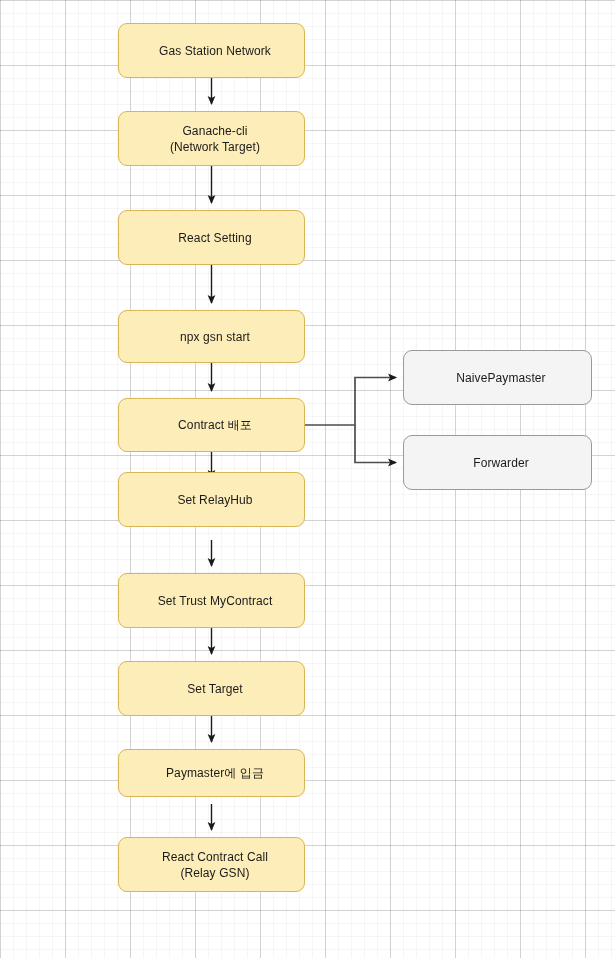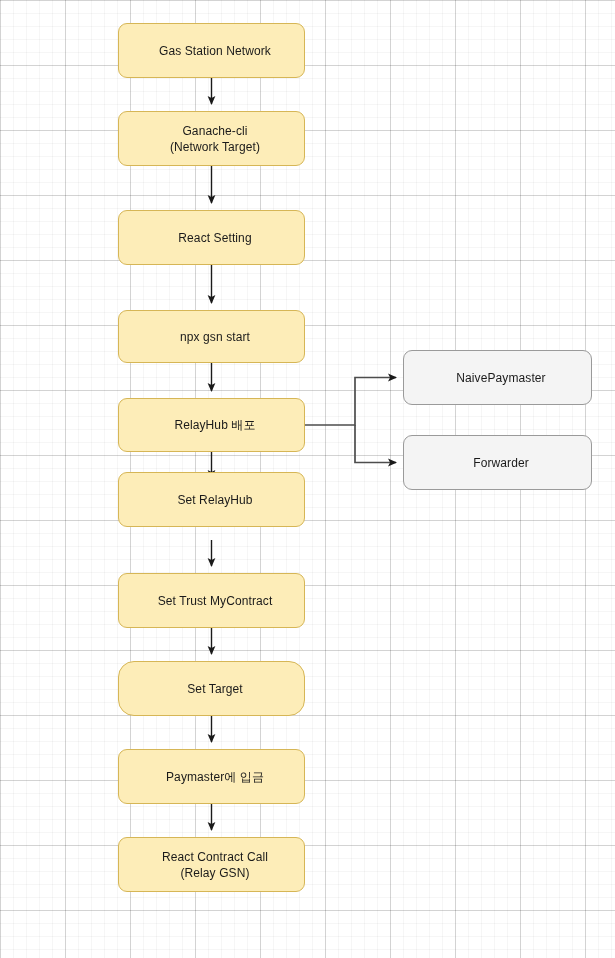--- a/index.html
+++ b/index.html
@@ -119,36 +119,36 @@
 
   <div class="node process" style="left:118px; top:310px; width:187px; height:53px;">
     <span class="node-label">npx gsn start</span>
   </div>
 
   <div class="node process" style="left:118px; top:210px; width:187px; height:55px;">
     <span class="node-label">React Setting</span>
   </div>
 
   <div class="node process" style="left:118px; top:398px; width:187px; height:54px;">
-    <span class="node-label">RelayHub 배포</span>
+    <span class="node-label">Contract 배포</span>
   </div>
 
   <div class="node process" style="left:118px; top:472px; width:187px; height:55px;">
     <span class="node-label">Set RelayHub</span>
   </div>
 
   <div class="node process" style="left:118px; top:573px; width:187px; height:55px;">
     <span class="node-label">Set Trust MyContract</span>
   </div>
 
-  <div class="node process" style="left:118px; top:661px; width:187px; height:55px;border-radius:16px;">
+  <div class="node process" style="left:118px; top:661px; width:187px; height:55px;">
     <span class="node-label">Set Target</span>
   </div>
 
-  <div class="node process" style="left:118px; top:749px; width:187px; height:55px;">
+  <div class="node process" style="left:118px; top:749px; width:187px; height:48px;">
     <span class="node-label">Paymaster에 입금</span>
   </div>
 
   <div class="node process" style="left:118px; top:837px; width:187px; height:55px;">
     <span class="node-label">React Contract Call
 (Relay GSN)</span>
   </div>
 
   <div class="node contract" style="left:403px; top:350px; width:189px; height:55px;">
     <span class="node-label">NaivePaymaster</span>

